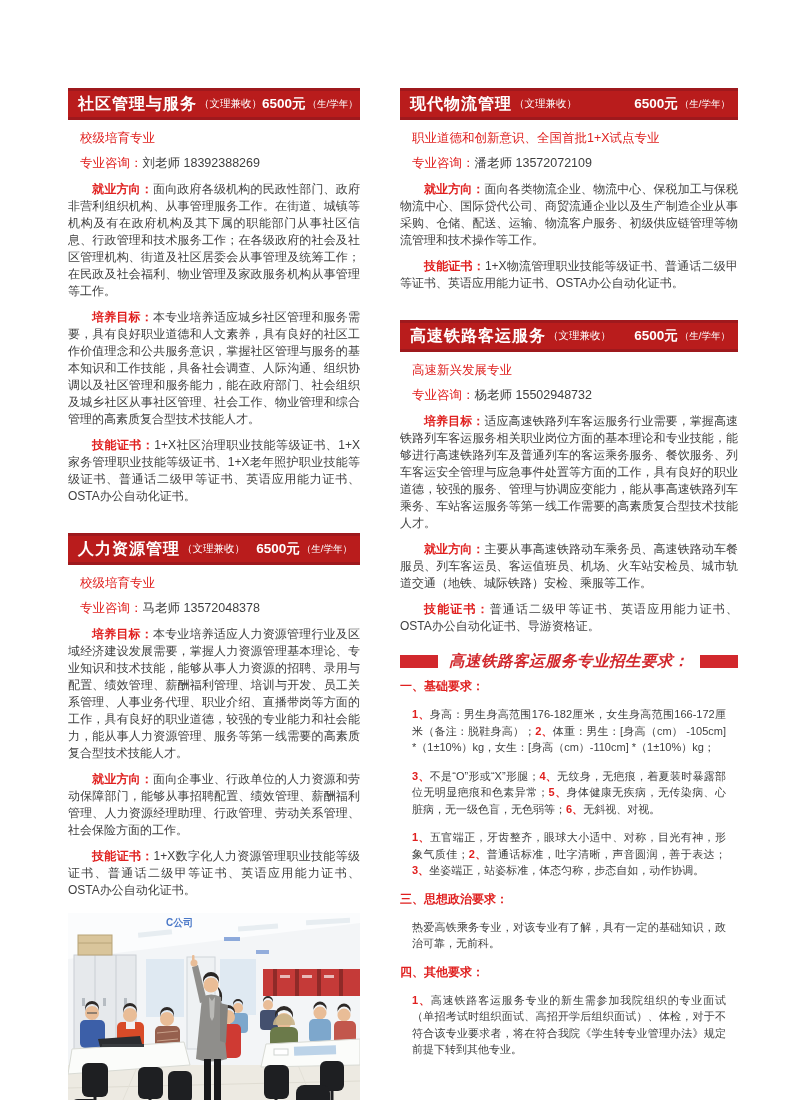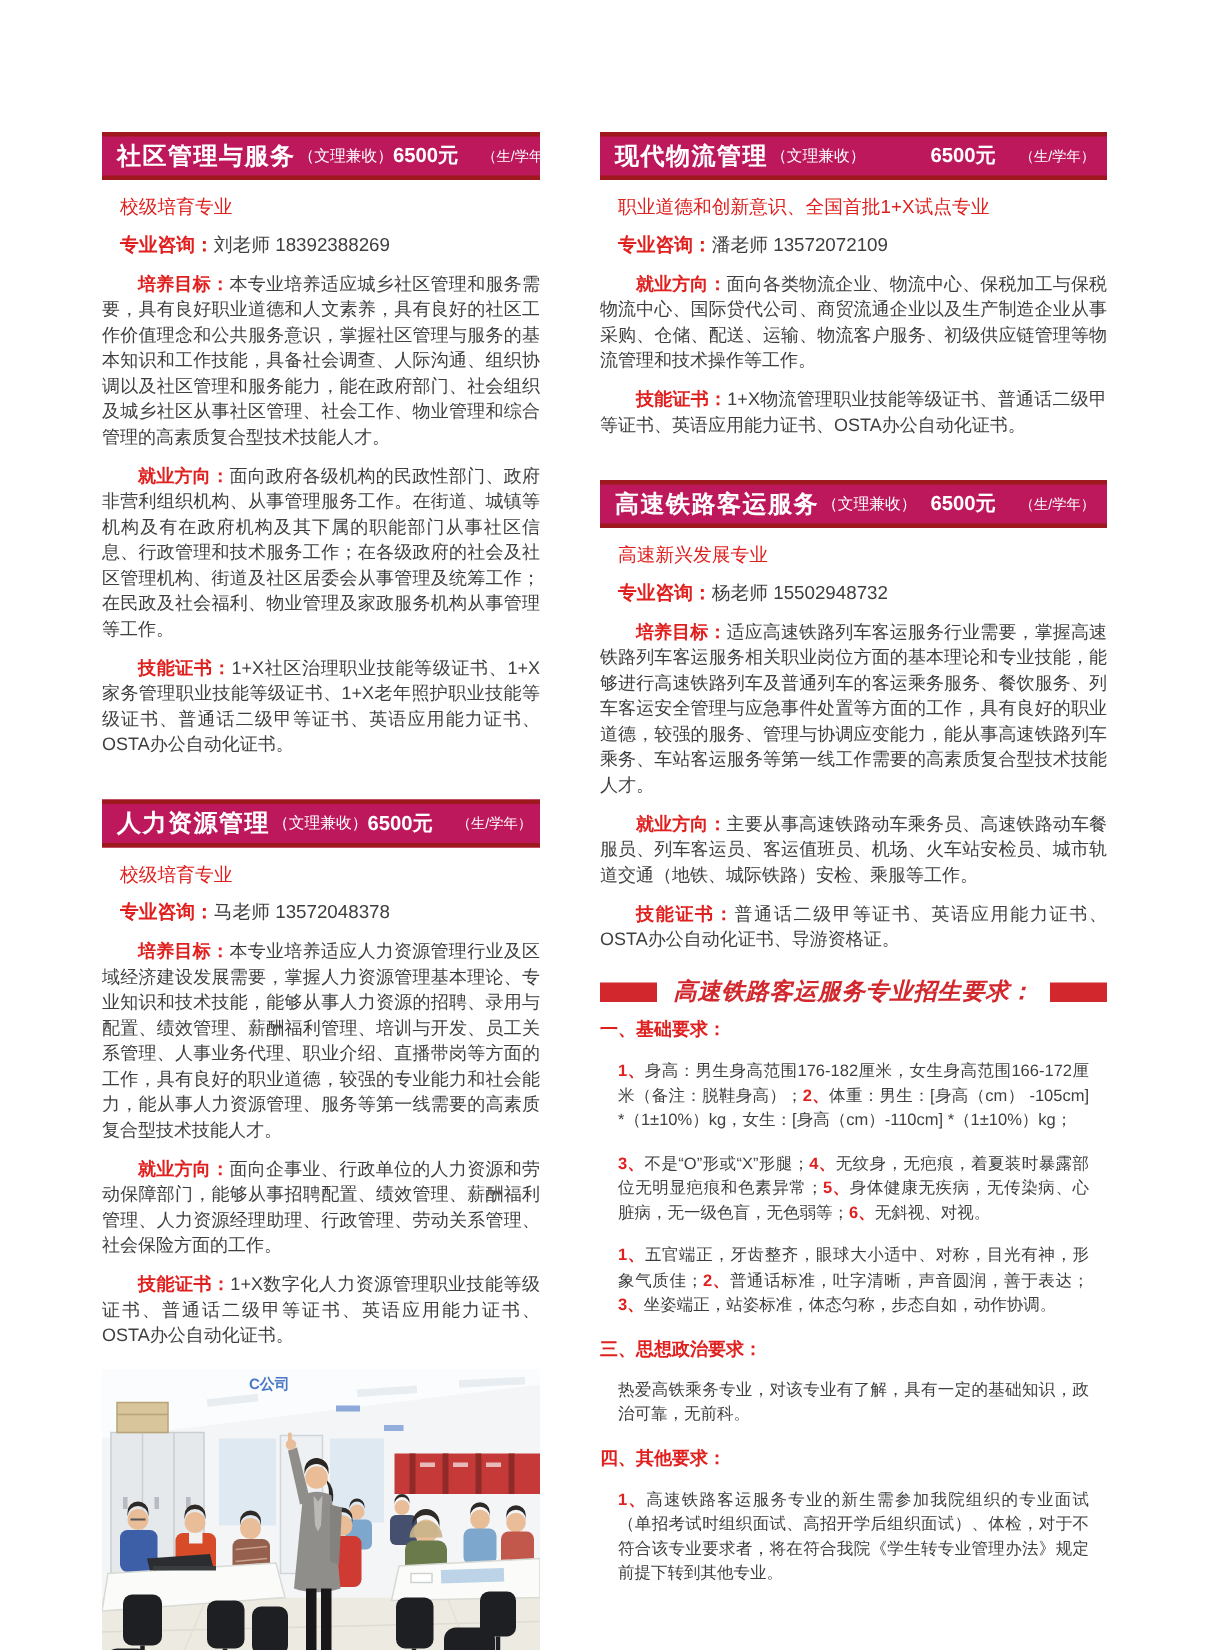--- a/index.html
+++ b/index.html
@@ -9,35 +9,35 @@
     font-family:"Liberation Sans","DejaVu Sans",sans-serif;
     color:#3f3f3f;
   }
   .col { position:absolute; top:88px; }
   .col-left  { left:68px;  width:292px; }
   .col-right { left:400px; width:338px; }
 
   
   .bar {
     display:flex; align-items:center;
-    background:#be185d; color:#fff;
+    background:#b91c1c; color:#fff;
     border-top:3px solid #9e191d; border-bottom:3px solid #9e191d;
     padding:2px 8px 2px 10px; height:22px;
   }
   .bar-title { font-size:16px; font-weight:bold; letter-spacing:1px; white-space:nowrap; }
   .bar-note  { font-size:10.5px; margin-left:2px; white-space:nowrap; }
   .bar-spacer{ flex:1; }
   .bar-price { font-size:13.5px; font-weight:bold; white-space:nowrap;text-align:right; }
-  .bar-price-note { font-size:9.5px; margin-left:16px; white-space:nowrap; }
+  .bar-price-note { font-size:9.5px; margin-left:2px; white-space:nowrap; }
 
   .program + .program { margin-top:28px; }
 
   .badge   { color:#e0201f; font-weight:normal; font-size:12.5px; margin:10px 0 0 12px; }
   .consult { font-size:12.5px; margin:8px 0 0 12px; }
-  .red-b   { color:#e0201f; font-weight:bold; }
+  .red-b   { color:#e0201f; font-weight:normal; }
 
   .para {
     font-size:12px; line-height:17px; text-align:justify;
     text-indent:24px; margin:9px 0 0 0;
   }
   .para .plabel { color:#e0201f; font-weight:bold; }
 
   
   .photo { margin:14px 0 0 0; width:292px; height:245px; display:block; }
 
@@ -62,22 +62,22 @@
         <span class="bar-title">社区管理与服务</span>
         <span class="bar-note">（文理兼收）</span>
         <span class="bar-spacer"></span>
         <span class="bar-price">6500元</span>
         <span class="bar-price-note">（生/学年）</span>
       </header>
       <div class="badge">校级培育专业</div>
       <div class="consult">
         <span class="red-b">专业咨询：</span><span>刘老师 18392388269</span>
       </div>
+      <p class="para"><span class="plabel">就业方向：</span><span>面向政府各级机构的民政性部门、政府非营利组织机构、从事管理服务工作。在街道、城镇等机构及有在政府机构及其下属的职能部门从事社区信息、行政管理和技术服务工作；在各级政府的社会及社区管理机构、街道及社区居委会从事管理及统筹工作；在民政及社会福利、物业管理及家政服务机构从事管理等工作。</span></p>
       <p class="para"><span class="plabel">培养目标：</span><span>本专业培养适应城乡社区管理和服务需要，具有良好职业道德和人文素养，具有良好的社区工作价值理念和公共服务意识，掌握社区管理与服务的基本知识和工作技能，具备社会调查、人际沟通、组织协调以及社区管理和服务能力，能在政府部门、社会组织及城乡社区从事社区管理、社会工作、物业管理和综合管理的高素质复合型技术技能人才。</span></p>
-      <p class="para"><span class="plabel">就业方向：</span><span>面向政府各级机构的民政性部门、政府非营利组织机构、从事管理服务工作。在街道、城镇等机构及有在政府机构及其下属的职能部门从事社区信息、行政管理和技术服务工作；在各级政府的社会及社区管理机构、街道及社区居委会从事管理及统筹工作；在民政及社会福利、物业管理及家政服务机构从事管理等工作。</span></p>
       <p class="para"><span class="plabel">技能证书：</span><span>1+X社区治理职业技能等级证书、1+X家务管理职业技能等级证书、1+X老年照护职业技能等级证书、普通话二级甲等证书、英语应用能力证书、OSTA办公自动化证书。</span></p>
     </section>
 
     <section class="program">
       <header class="bar">
         <span class="bar-title">人力资源管理</span>
         <span class="bar-note">（文理兼收）</span>
         <span class="bar-spacer"></span>
         <span class="bar-price">6500元</span>
         <span class="bar-price-note">（生/学年）</span>

